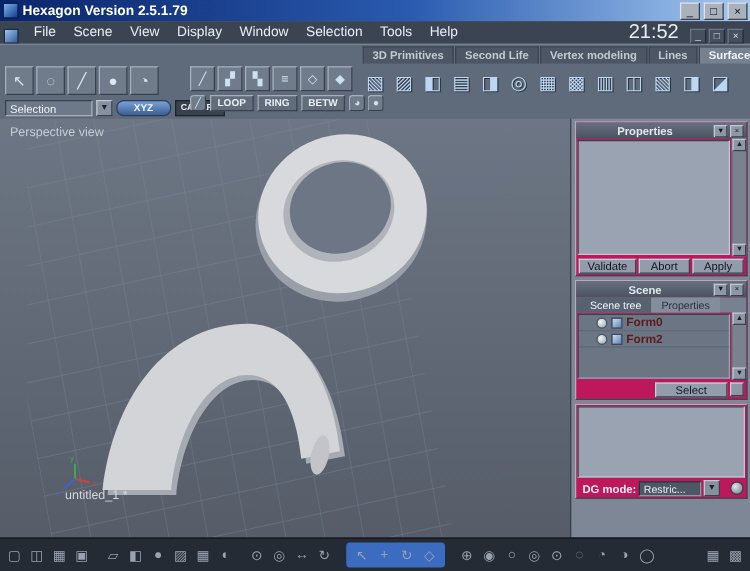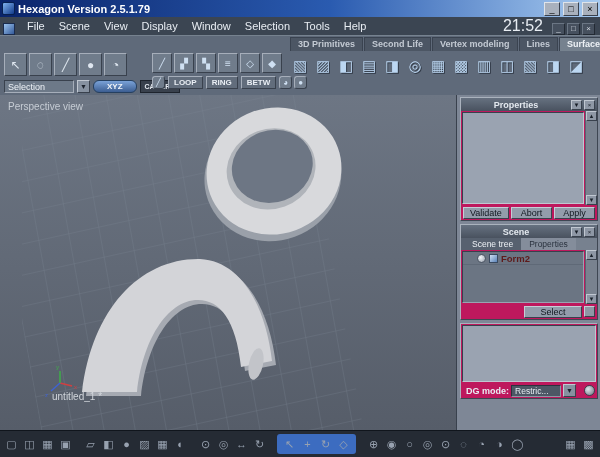--- a/index.html
+++ b/index.html
@@ -271,20 +271,25 @@
         </div>
         <div class="s-tabs">
           <div class="s-tab active">Scene tree</div>
           <div class="s-tab inactive">Properties</div>
         </div>
         <div class="p-body">
           <div class="tree">
             <div class="tree-row">
               <span class="tree-icon eye"></span>
               <span class="tree-icon obj"></span>
+              <span class="tree-label">Form0</span>
+            </div>
+            <div class="tree-row">
+              <span class="tree-icon eye"></span>
+              <span class="tree-icon obj"></span>
               <span class="tree-label">Form2</span>
             </div>
           </div>
           <div class="p-scroll">
             <div class="scroll-btn">▲</div>
             <div class="scroll-track"></div>
             <div class="scroll-btn">▼</div>
           </div>
         </div>
         <div class="p-foot">

